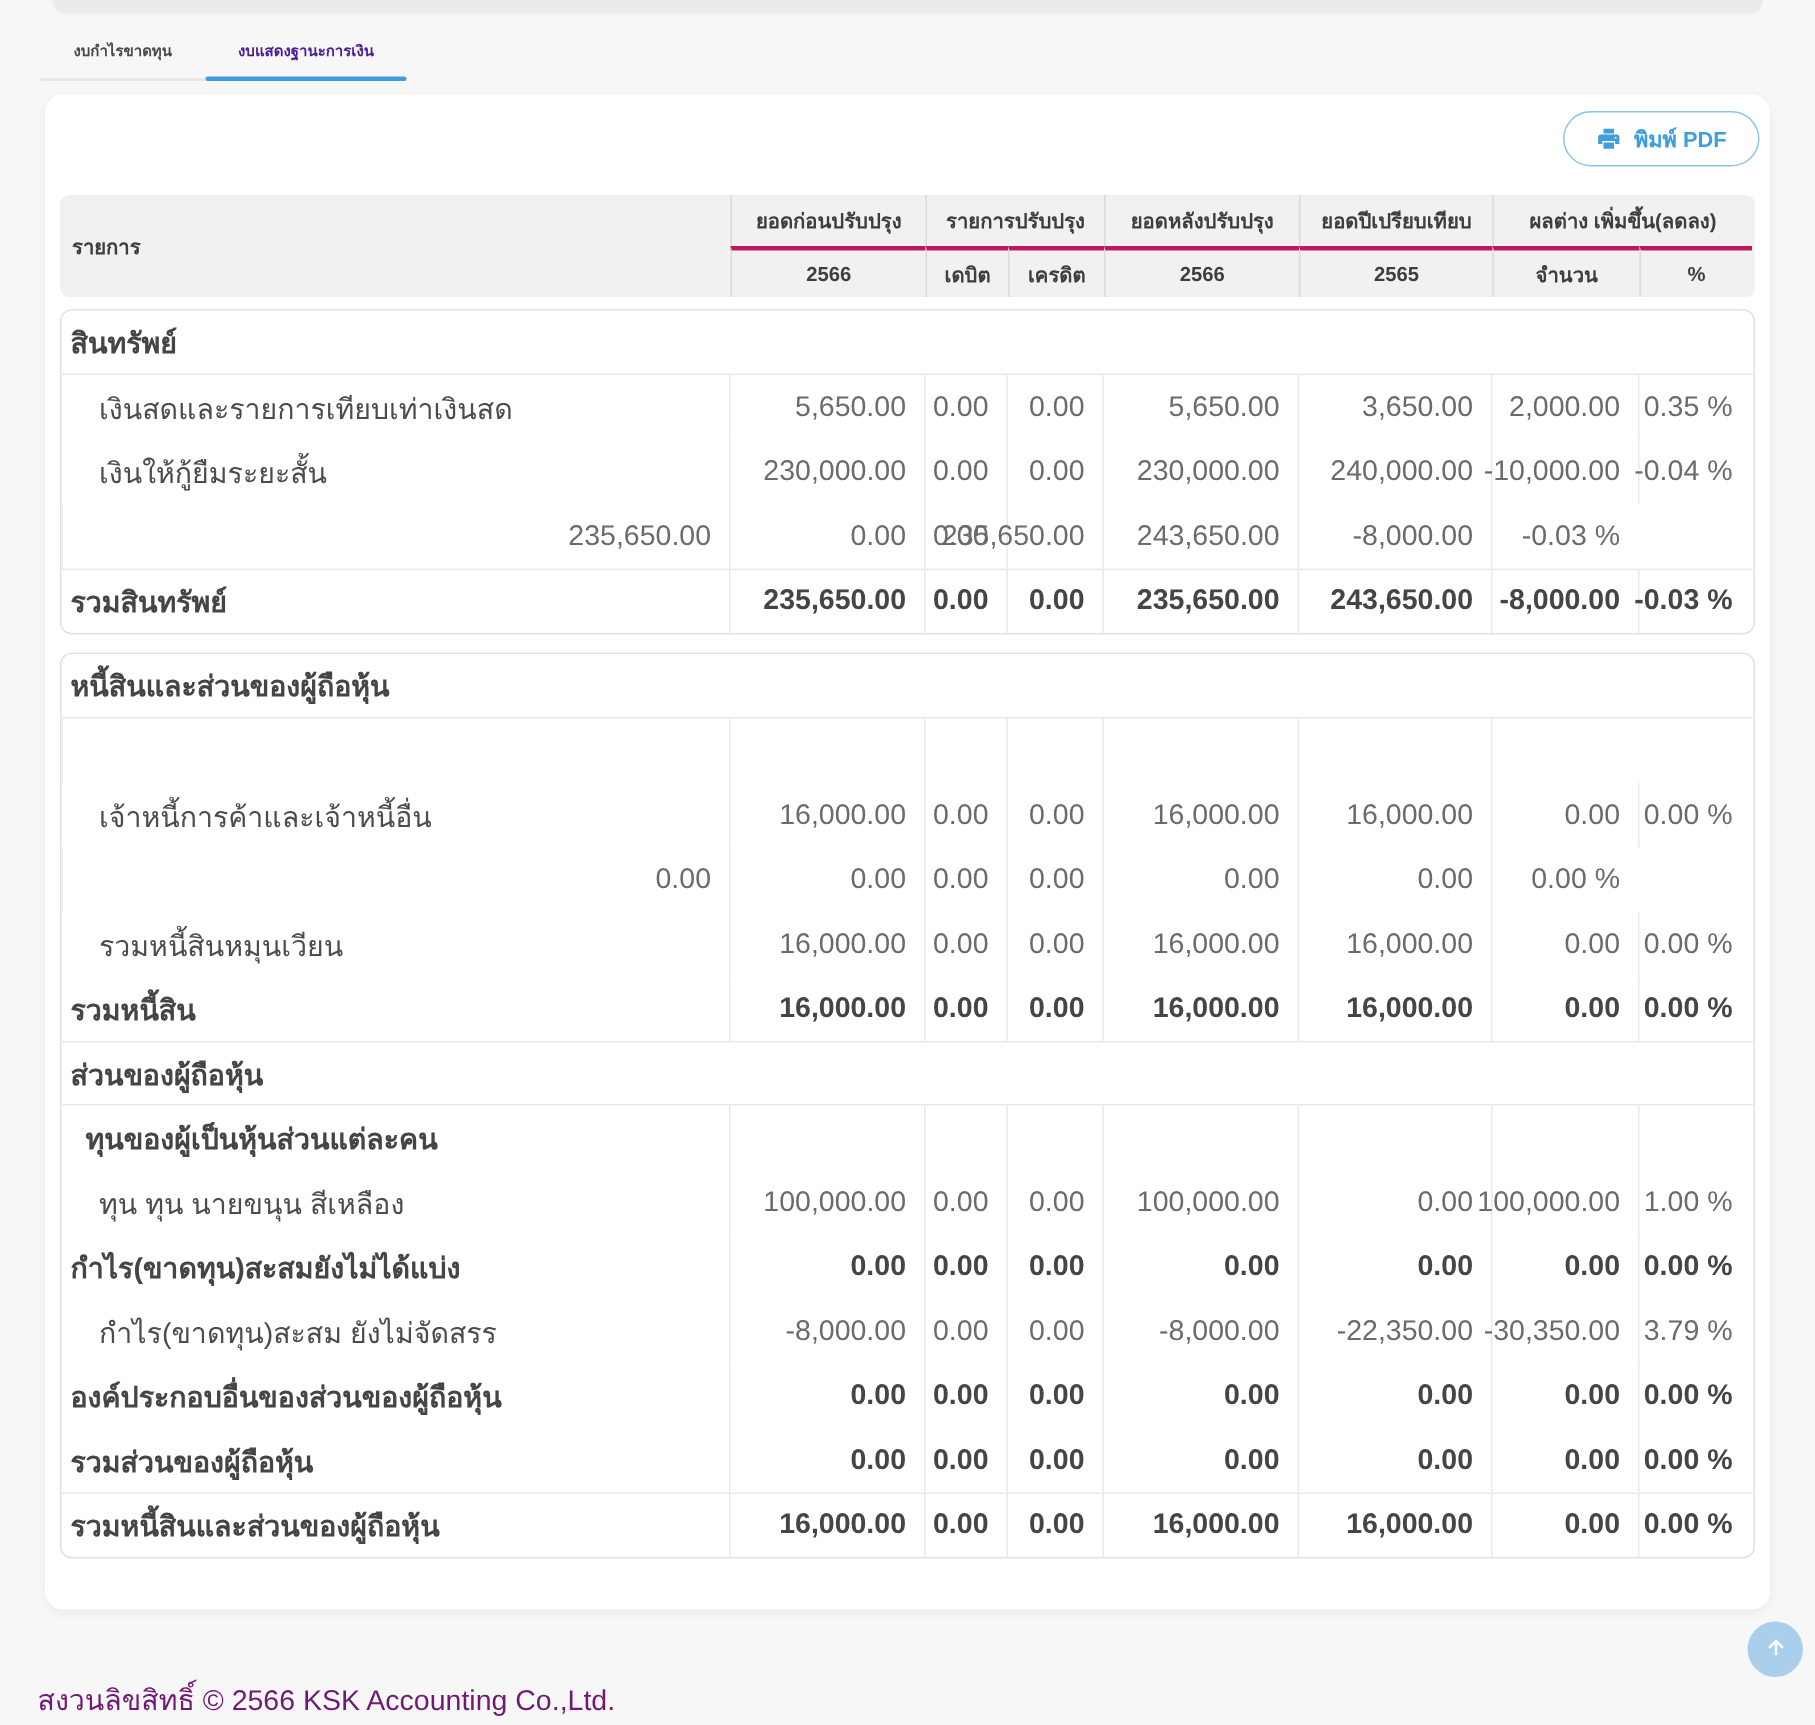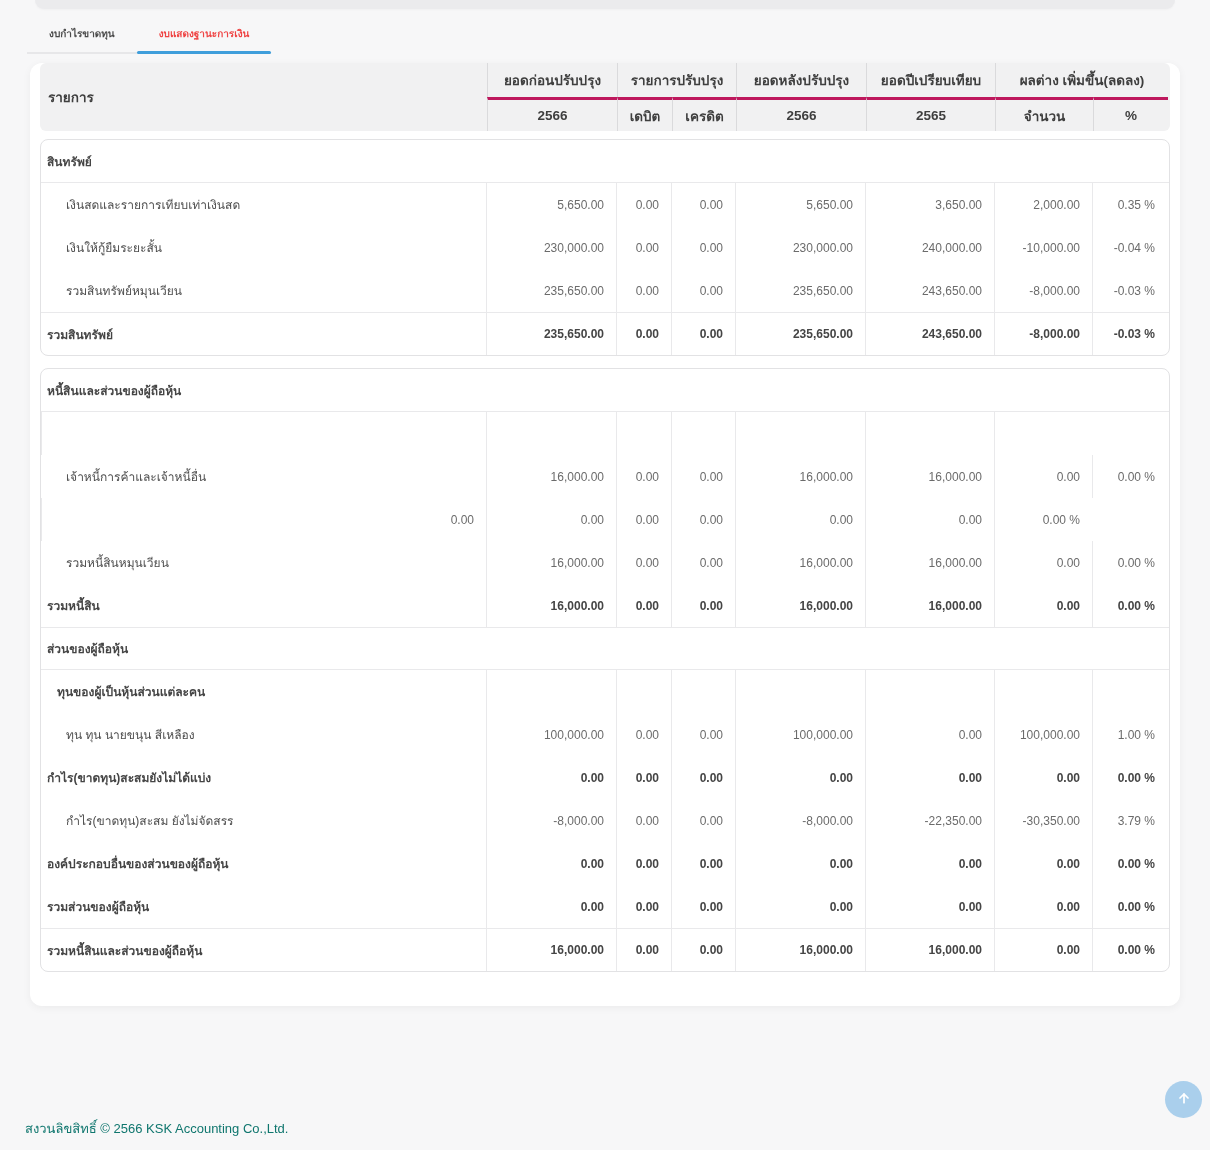--- a/index.html
+++ b/index.html
@@ -6,21 +6,21 @@
   html,body { width:1210px; height:1150px; }
   body { font-family:"Liberation Sans","DejaVu Sans",sans-serif; background:#f7f7f8; color:#4a4a4a; }
   .page { position:relative; width:1210px; height:1150px; overflow:hidden; }
 
   
   .top-strip { height:9px; margin:0 35px; background:#ebebed; border-radius:0 0 10px 10px; box-shadow:0 1px 2px rgba(0,0,0,.03); }
 
   
   .tabs { display:flex; width:fit-content; margin:7px 0 0 27px; border-bottom:2px solid #e7e7e9; }
   .tab { padding:10px 22px 11px; font-size:10px; font-weight:700; color:#4a4a4a; cursor:pointer; white-space:nowrap; }
-  .tab.active { color:#ef4444; position:relative; }
+  .tab.active { color:#4c1d95; position:relative; }
   .tab.active::after { content:""; position:absolute; left:0; right:0; bottom:-2px; height:3px; border-radius:3px; background:#3f9edb; }
 
   
   .card { position:relative; margin:9px 30px 0; background:#fff; border-radius:12px; box-shadow:0 2px 8px rgba(0,0,0,.05); padding-bottom:22px; }
   .card-top { height:58px; }
   .pdf-btn { position:absolute; top:11px; right:7px; display:flex; align-items:center; gap:8px;
              height:37px; padding:0 21px; background:#fff; border:1px solid #8ec4e8; border-radius:999px;
              color:#3f9edb; font-family:inherit; font-size:14.5px; font-weight:700; cursor:pointer; }
   .pdf-btn svg { display:block; }
 
@@ -29,53 +29,65 @@
            margin:9px 10px 8px; background:#f1f1f2; border-radius:6px; font-size:13.5px; font-weight:700; color:#3e3e3e; }
   .thead .hc { display:flex; align-items:center; justify-content:center; text-align:center; }
   .hc.item { grid-row:1/3; grid-column:1; justify-content:flex-start; padding-left:8px; }
   .hc.bl { border-left:1px solid #dadadc; }
   .hc.bt { border-top:3px solid #be185d; }
   .hc.g-adjust { grid-column:3/5; }
   .hc.g-diff { grid-column:7/9; }
 
   
   .section-card { margin:0 10px 12px; border:1px solid #e2e2e4; border-radius:8px; overflow:hidden; background:#fff; }
-  .trow { display:grid; grid-template-columns:445px 130px 55px 64px 130px 129px 98px 75px; min-height:43px; font-size:12px; }
+  .trow { display:grid; grid-template-columns:445px 130px 55px 64px 130px 129px 98px 75px; min-height:43px; font-size:19px; }
   .trow.bt { border-top:1px solid #e9e9eb; }
   .head-row { display:flex; align-items:center; border-bottom:1px solid #e9e9eb; }
   .head-row .label { padding-left:6px; }
   .cell { display:flex; align-items:center; }
   .label { color:#4c4c4c; }
   .num { justify-content:flex-end; padding-right:12px; color:#6b6b6b; border-left:1px solid #e9e9eb; white-space:nowrap; }
   .trow.bold .label, .trow.bold .num { font-weight:700; color:#454545; }
   .ind0 { padding-left:6px; }
   .ind1 { padding-left:16px; }
   .ind2 { padding-left:25px; }
 
   
-  .footer { position:absolute; left:25px; top:1118px; font-size:13px; color:#0f766e; }
+  .footer { position:absolute; left:25px; top:1118px; font-size:19px; color:#701a75; }
 
   
   .scroll-top { position:absolute; left:1165px; top:1081px; width:37px; height:37px; border-radius:50%;
                 background:#aacfec; border:none; cursor:pointer; display:flex; align-items:center; justify-content:center; }
 </style>
 </head>
 <body>
 
 <div class="page">
 
   <div class="top-strip"></div>
 
   <div class="tabs">
     <div class="tab">งบกำไรขาดทุน</div>
     <div class="tab active">งบแสดงฐานะการเงิน</div>
   </div>
 
   <div class="card">
 
+    <div class="card-top">
+      <button class="pdf-btn">
+        <span>
+          <svg width="17" height="17" viewBox="0 0 24 24" fill="#3f9edb" xmlns="http://www.w3.org/2000/svg">
+            <path d="M7 2.5h10v4.5H7z"></path>
+            <path d="M4.5 8h15A2.5 2.5 0 0 1 22 10.5V17h-4v-3H6v3H2v-6.5A2.5 2.5 0 0 1 4.5 8zm14 2.2a.9.9 0 1 0 0 1.8.9.9 0 0 0 0-1.8z"></path>
+            <path d="M7 15.5h10v6H7z"></path>
+          </svg>
+        </span>
+        <span>พิมพ์ PDF</span>
+      </button>
+    </div>
 
     <div class="thead">
       <div class="hc item">รายการ</div>
       <div class="hc bl">ยอดก่อนปรับปรุง</div>
       <div class="hc bl g-adjust">รายการปรับปรุง</div>
       <div class="hc bl">ยอดหลังปรับปรุง</div>
       <div class="hc bl">ยอดปีเปรียบเทียบ</div>
       <div class="hc bl g-diff">ผลต่าง เพิ่มขึ้น(ลดลง)</div>
       <div class="hc bl bt">2566</div>
       <div class="hc bl bt">เดบิต</div>
@@ -105,21 +117,20 @@
             <div class="cell label ind2">เงินให้กู้ยืมระยะสั้น</div>
             <div class="cell num">230,000.00</div>
             <div class="cell num">0.00</div>
             <div class="cell num">0.00</div>
             <div class="cell num">230,000.00</div>
             <div class="cell num">240,000.00</div>
             <div class="cell num">-10,000.00</div>
             <div class="cell num">-0.04 %</div>
           </div>
           <div class="trow data-row">
-            <div class="cell label ind2">รวมสินทรัพย์หมุนเวียน</div>
             <div class="cell num">235,650.00</div>
             <div class="cell num">0.00</div>
             <div class="cell num">0.00</div>
             <div class="cell num">235,650.00</div>
             <div class="cell num">243,650.00</div>
             <div class="cell num">-8,000.00</div>
             <div class="cell num">-0.03 %</div>
           </div>
           <div class="trow data-row bt bold">
             <div class="cell label ind0">รวมสินทรัพย์</div>

